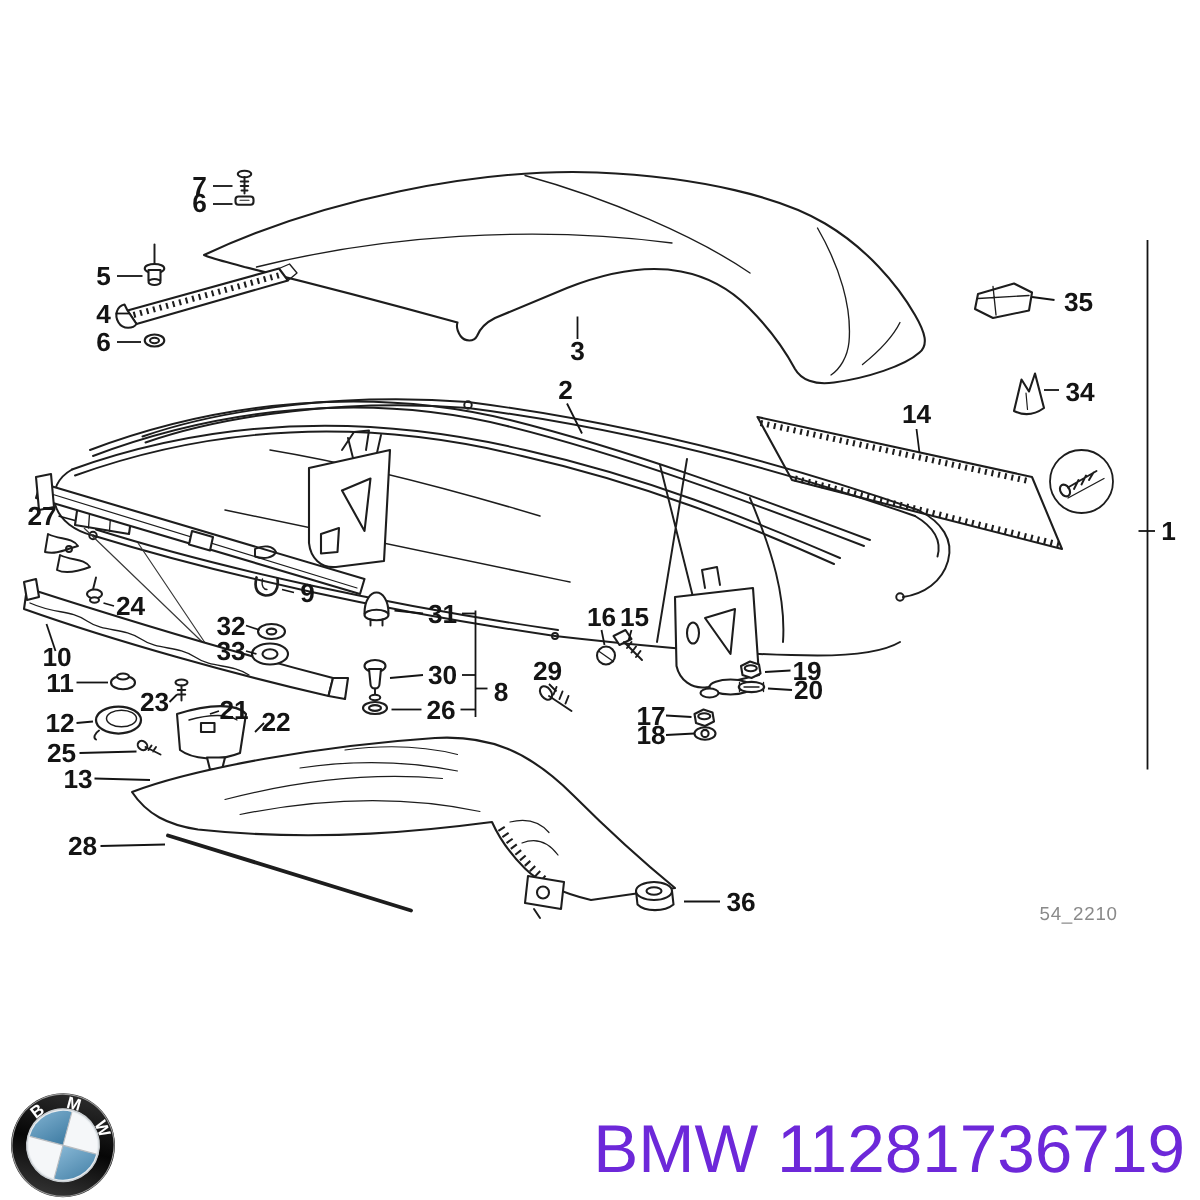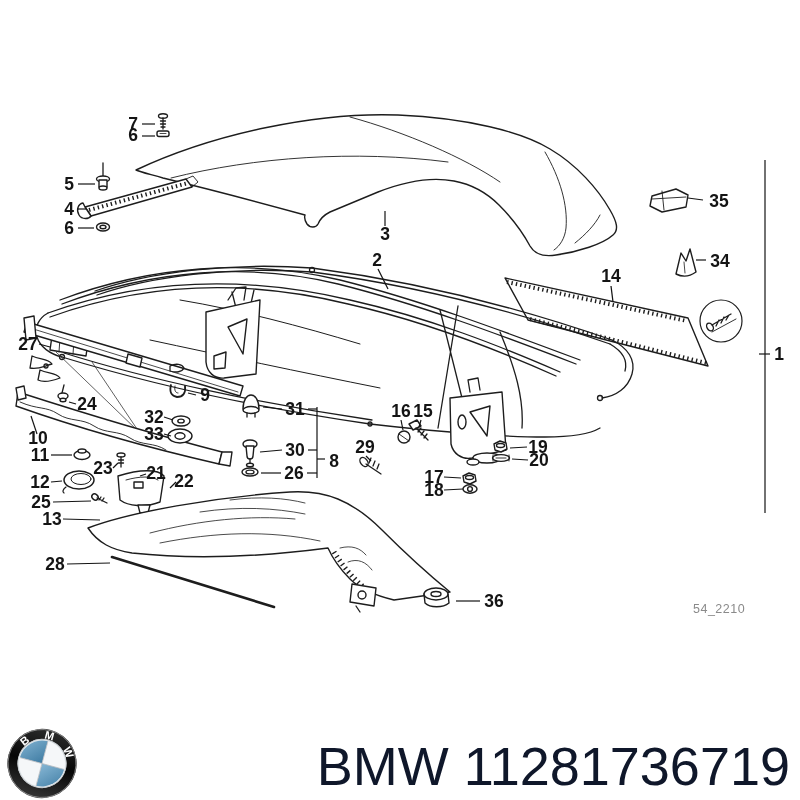--- a/index.html
+++ b/index.html
@@ -12,21 +12,21 @@
   .callout{
     font-family:"Liberation Sans", sans-serif;
     font-weight:bold;font-size:17.5px;fill:#141414;
   }
   .drawcode{
     font-family:"Liberation Sans", sans-serif;
     font-size:12.5px;fill:#8a8a8a;letter-spacing:0.5px;
   }
   #part-number{
     position:absolute;right:10px;top:743px;height:46px;line-height:46px;
-    font-size:54px;color:#0f172a;white-space:nowrap;
+    font-size:45px;color:#6d28d9;white-space:nowrap;
     font-family:"Liberation Sans", sans-serif;letter-spacing:0px;
   }
   #logo-box{position:absolute;left:3px;top:727px;width:78px;height:73px;}
   .ln{stroke:#1d1d1d;stroke-width:1.3;fill:none;stroke-linecap:round;stroke-linejoin:round;}
   .lnthin{stroke:#3a3a3a;stroke-width:0.8;fill:none;}
   .fillw{fill:#ffffff;stroke:#1d1d1d;stroke-width:1.4;stroke-linejoin:round;}
   .hatch{stroke:#1d1d1d;stroke-width:4;fill:none;stroke-dasharray:1.4 3.1;}
   .hatch2{stroke:#1d1d1d;stroke-width:5;fill:none;stroke-dasharray:1.4 3.4;}
   .leader{stroke:#141414;stroke-width:1.2;fill:none;}
 </style>

